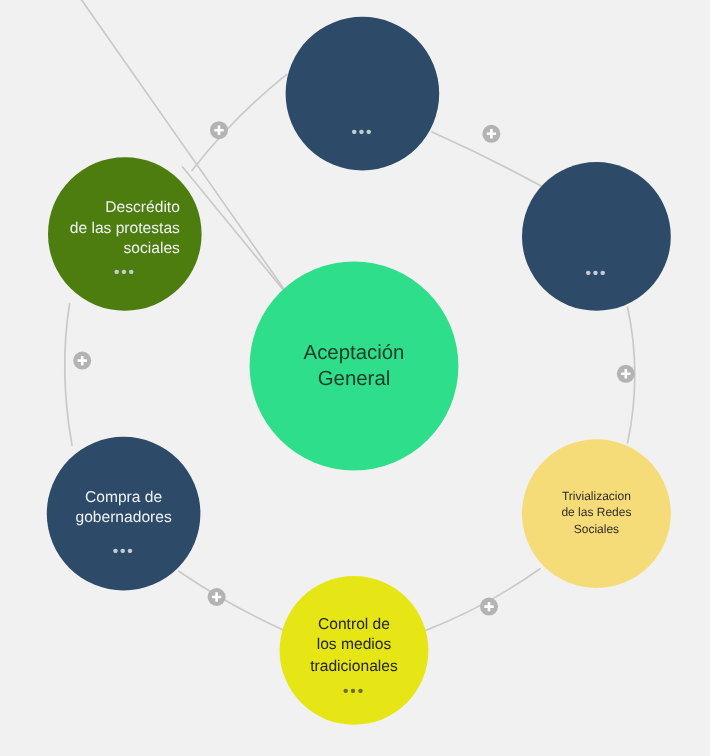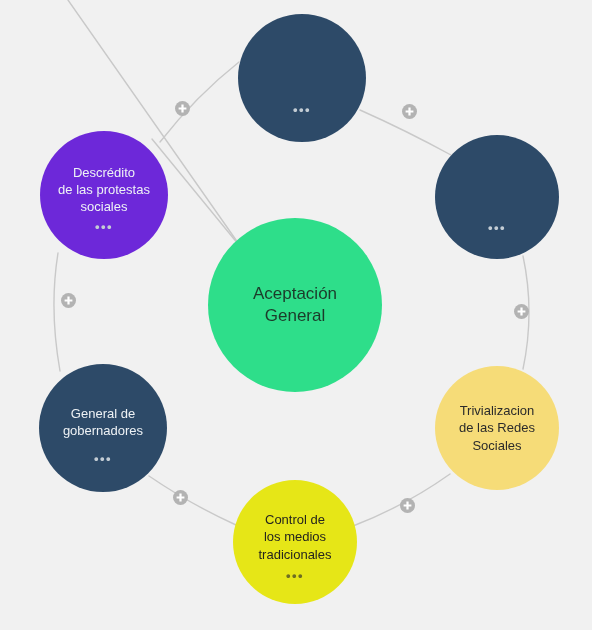--- a/index.html
+++ b/index.html
@@ -85,40 +85,40 @@
 
   <div class="node" style="left:238px; top:14px; width:128px; height:128px; background:#2d4a68;">
     <div class="node-dots" style="color:#c3ccd4; font-size:13px; bottom:26px;">•••</div>
   </div>
 
   <div class="node" style="left:435px; top:135px; width:124px; height:124px; background:#2d4a68;">
     <div class="node-dots" style="color:#c3ccd4; font-size:13px; bottom:25px;">•••</div>
   </div>
 
   <div class="node" style="left:435px; top:366px; width:124px; height:124px; background:#f6dc78;">
-    <div class="node-label" style="color:#2b2b2b; font-size:13px;">Trivializacion
+    <div class="node-label" style="color:#2b2b2b; font-size:10px;">Trivializacion
 de las Redes
 Sociales</div>
     <div class="node-dots" style="color:#8a8050; font-size:13px; bottom:22px;"></div>
   </div>
 
   <div class="node" style="left:233px; top:480px; width:124px; height:124px; background:#e6e617;justify-content:center;">
     <div class="node-label" style="color:#25251e; font-size:13px; margin-top:-10px;">Control de
 los medios
 tradicionales</div>
     <div class="node-dots" style="color:#6e6e22; font-size:13px; bottom:22px;">•••</div>
   </div>
 
   <div class="node" style="left:39px; top:364px; width:128px; height:128px; background:#2d4a68;">
-    <div class="node-label" style="color:#eef2f5; font-size:13px; margin-top:-12px;">General de
+    <div class="node-label" style="color:#eef2f5; font-size:13px; margin-top:-12px;">Compra de
 gobernadores</div>
     <div class="node-dots" style="color:#c3ccd4; font-size:13px; bottom:27px;">•••</div>
   </div>
 
-  <div class="node" style="left:40px; top:131px; width:128px; height:128px; background:#6d28d9;">
+  <div class="node" style="left:40px; top:131px; width:128px; height:128px; background:#4d7c0f;text-align:right;">
     <div class="node-label" style="color:#eef2f5; font-size:13px; margin-top:-11px;">Descrédito
 de las protestas
 sociales</div>
     <div class="node-dots" style="color:#c3ccd4; font-size:13px; bottom:26px;">•••</div>
   </div>
 
   <div class="badge" style="left:175px; top:101px;">
     <svg width="9" height="9" viewBox="0 0 9 9">
       <path d="M3.4,0.6 H5.6 V3.4 H8.4 V5.6 H5.6 V8.4 H3.4 V5.6 H0.6 V3.4 H3.4 Z" fill="#ffffff"></path>
     </svg>

